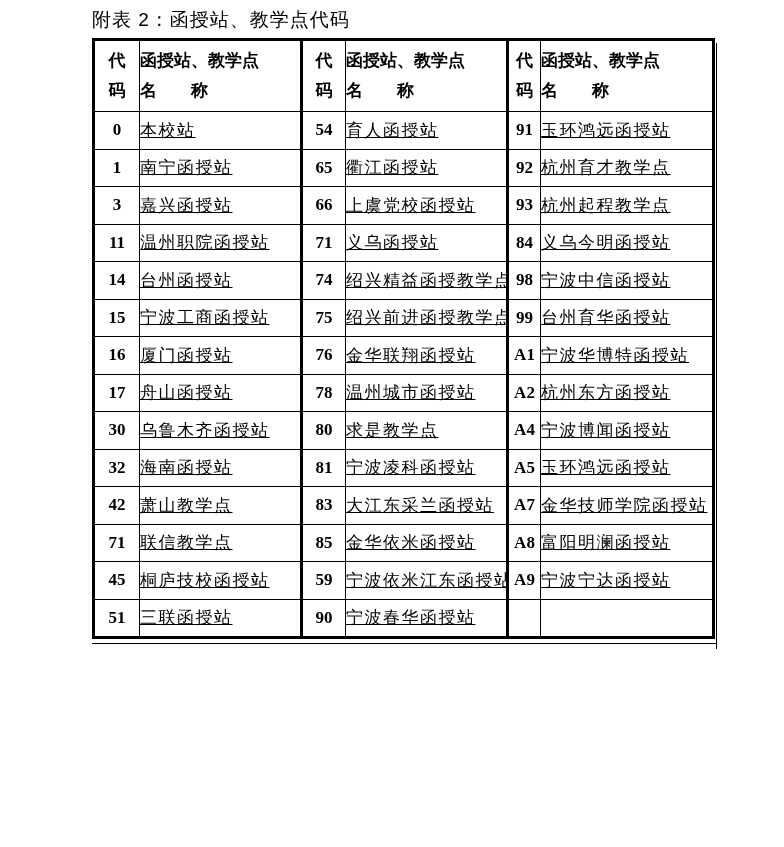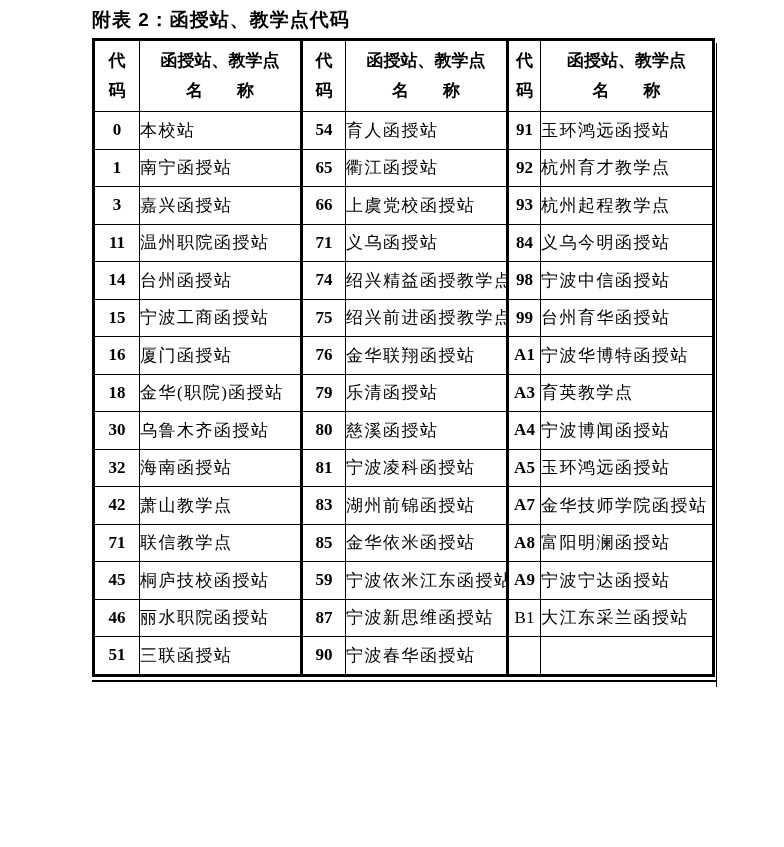--- a/index.html
+++ b/index.html
@@ -15,21 +15,21 @@
     font-family: "Liberation Serif", serif;
     color: #000000;
     overflow: hidden;
   }
   .doc-title {
     position: absolute;
     left: 92px;
     top: 7px;
     font-family: "Liberation Sans", sans-serif;
     font-size: 19px;
-    font-weight: bold;
+    font-weight: normal;
     letter-spacing: 1px;
     white-space: nowrap;
   }
   .table-wrap {
     position: absolute;
     left: 92px;
     top: 38px;
     width: 620px;
   }
   table.code-table {
@@ -44,21 +44,21 @@
     padding: 0;
     overflow: hidden;
   }
   table.code-table {
     border: 3px solid #000000;
   }
   thead th {
     height: 70px;
     font-size: 17px;
     font-weight: bold;
-    text-align: center;
+    text-align: left;
     vertical-align: middle;
     white-space: pre-line;
     line-height: 1.75;
     border-bottom-width: 2.5px;
   }
   tbody td {
     height: 36.5px;
     font-size: 17px;
     vertical-align: middle;
   }
@@ -69,20 +69,21 @@
     font-weight: bold;
     font-family: "Liberation Serif", serif;
   }
   td.code.regular {
     font-weight: normal;
   }
   td.name {
     padding-left: 6px;
     letter-spacing: 1.5px;
     white-space: nowrap;
+    text-decoration: underline;
   }
   .group-start {
     border-left-width: 3px !important;
   }
   
   .shadow-right {
     position: absolute;
     top: 5px;
     right: -5px;
     width: 1.5px;
@@ -181,74 +182,66 @@
           </tr>
           <tr>
             <td class="code">16</td>
             <td class="name">厦门函授站</td>
             <td class="code group-start">76</td>
             <td class="name">金华联翔函授站</td>
             <td class="code group-start">A1</td>
             <td class="name">宁波华博特函授站</td>
           </tr>
           <tr>
-            <td class="code">18</td>
-            <td class="name">金华(职院)函授站</td>
-            <td class="code group-start">79</td>
-            <td class="name">乐清函授站</td>
-            <td class="code group-start">A3</td>
-            <td class="name">育英教学点</td>
+            <td class="code">17</td>
+            <td class="name">舟山函授站</td>
+            <td class="code group-start">78</td>
+            <td class="name">温州城市函授站</td>
+            <td class="code group-start">A2</td>
+            <td class="name">杭州东方函授站</td>
           </tr>
           <tr>
             <td class="code">30</td>
             <td class="name">乌鲁木齐函授站</td>
             <td class="code group-start">80</td>
-            <td class="name">慈溪函授站</td>
+            <td class="name">求是教学点</td>
             <td class="code group-start">A4</td>
             <td class="name">宁波博闻函授站</td>
           </tr>
           <tr>
             <td class="code">32</td>
             <td class="name">海南函授站</td>
             <td class="code group-start">81</td>
             <td class="name">宁波凌科函授站</td>
             <td class="code group-start">A5</td>
             <td class="name">玉环鸿远函授站</td>
           </tr>
           <tr>
             <td class="code">42</td>
             <td class="name">萧山教学点</td>
             <td class="code group-start">83</td>
-            <td class="name">湖州前锦函授站</td>
+            <td class="name">大江东采兰函授站</td>
             <td class="code group-start">A7</td>
             <td class="name">金华技师学院函授站</td>
           </tr>
           <tr>
             <td class="code">71</td>
             <td class="name">联信教学点</td>
             <td class="code group-start">85</td>
             <td class="name">金华依米函授站</td>
             <td class="code group-start">A8</td>
             <td class="name">富阳明澜函授站</td>
           </tr>
           <tr>
             <td class="code">45</td>
             <td class="name">桐庐技校函授站</td>
             <td class="code group-start">59</td>
             <td class="name">宁波依米江东函授站</td>
             <td class="code group-start">A9</td>
             <td class="name">宁波宁达函授站</td>
-          </tr>
-          <tr>
-            <td class="code">46</td>
-            <td class="name">丽水职院函授站</td>
-            <td class="code group-start">87</td>
-            <td class="name">宁波新思维函授站</td>
-            <td class="code group-start regular">B1</td>
-            <td class="name">大江东采兰函授站</td>
           </tr>
           <tr>
             <td class="code">51</td>
             <td class="name">三联函授站</td>
             <td class="code group-start">90</td>
             <td class="name">宁波春华函授站</td>
             <td class="code group-start"></td>
             <td class="name"></td>
           </tr>
         </tbody>

